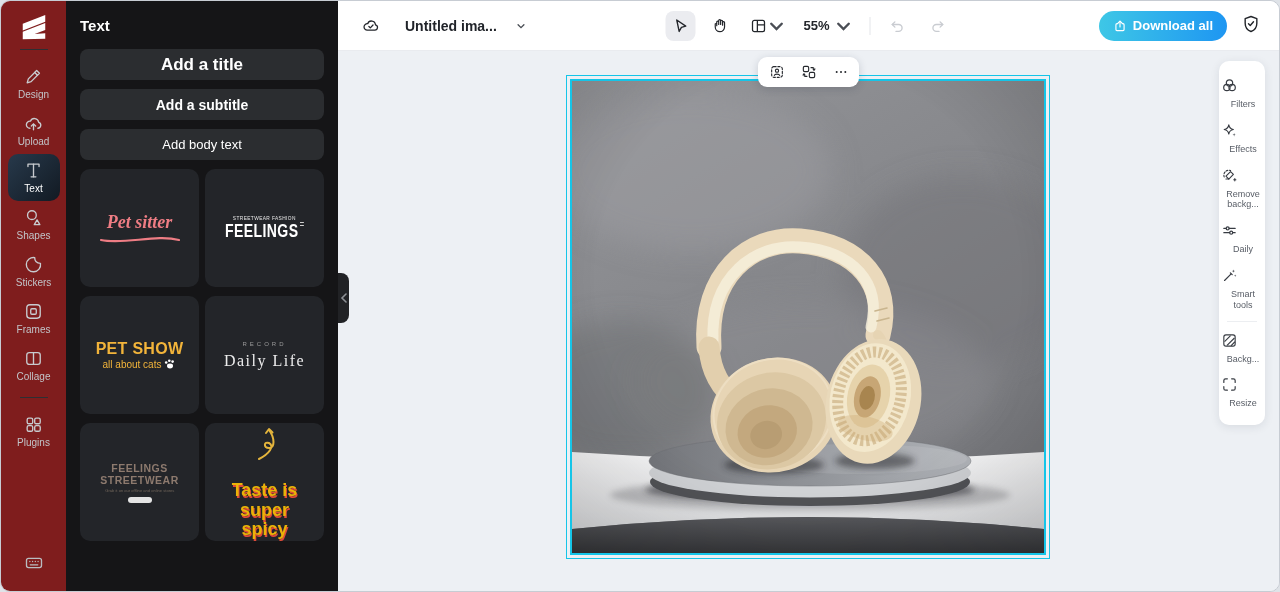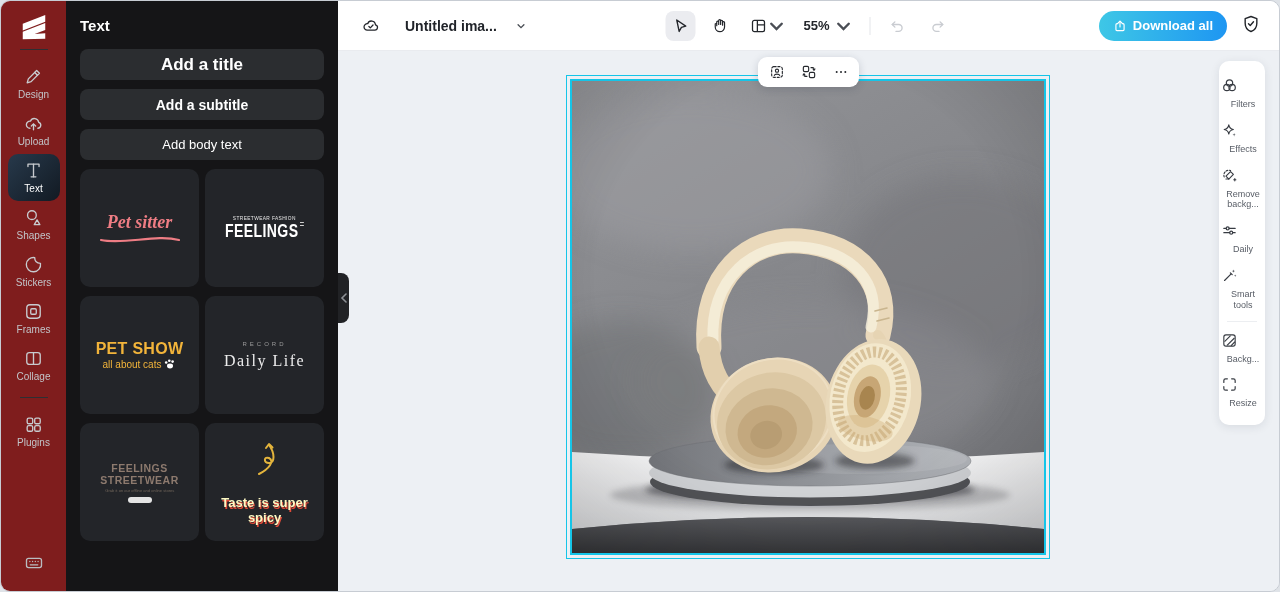--- a/index.html
+++ b/index.html
@@ -35,21 +35,21 @@
   .tpl-feelings .mark { display:inline-block; width:5px; height:4px; border-top:1px solid #cfcfcf; border-bottom:1px solid #cfcfcf; vertical-align:top; margin:1px 0 0 2px; }
   .tpl-petsitter .script { font-family:"Liberation Serif", serif; font-style:italic; font-weight:bold; font-size:18px; color:#ee7d84; }
   .tpl-petshow .big { font-size:16px; font-weight:800; color:#f2b43a; letter-spacing:.3px; }
   .tpl-petshow .row { display:flex; align-items:center; gap:3px; margin-top:1px; }
   .tpl-petshow .sub { font-size:10px; font-weight:normal; color:#f2b43a; }
   .tpl-daily .eyebrow { font-size:6px; letter-spacing:3px; color:#9b9b9b; margin-bottom:5px; }
   .tpl-daily .big { font-family:"Liberation Serif", serif; font-size:16px; color:#ececec; letter-spacing:1.5px; }
   .tpl-fashion .big { font-size:10.5px; font-weight:bold; color:#8d7a6e; letter-spacing:.5px; }
   .tpl-fashion .sub { font-size:6px; transform:scale(.68); color:#6f6459; white-space:nowrap; margin-top:2px; }
   .tpl-fashion .pill { width:24px; height:6px; background:#e4e4e4; border-radius:3px; margin-top:3px; }
-  .tpl-spicy .big { font-size:13px; font-weight:800; color:#fef9c3; text-shadow:1px 1.5px 0 #e04a38; width:92px; line-height:1.1; margin-top:19px; }
+  .tpl-spicy .big { font-size:18px; font-weight:800; color:#eab308; text-shadow:1px 1.5px 0 #e04a38; width:92px; line-height:1.1; margin-top:19px; }
 
   .collapse-handle { position:absolute; left:337px; top:272px; width:11px; height:50px; background:#212225; border-radius:0 8px 8px 0; display:flex; align-items:center; justify-content:center; cursor:pointer; z-index:5; color:#8d9096; }
   .collapse-handle svg { width:8px; height:10px; }
 
   
   .main { flex:1; display:flex; flex-direction:column; min-width:0; }
   .topbar { height:50px; background:#fff; border-bottom:1px solid #e9ebef; display:flex; align-items:center; padding:0 18px; position:relative; }
   .tb-left { display:flex; align-items:center; gap:19px; color:#23262b; }
   .doc-title { font-size:14px; font-weight:bold; color:#21242a; }
   .tb-center { position:absolute; left:50%; transform:translateX(-50%); display:flex; align-items:center; gap:10px; color:#23262b; }

